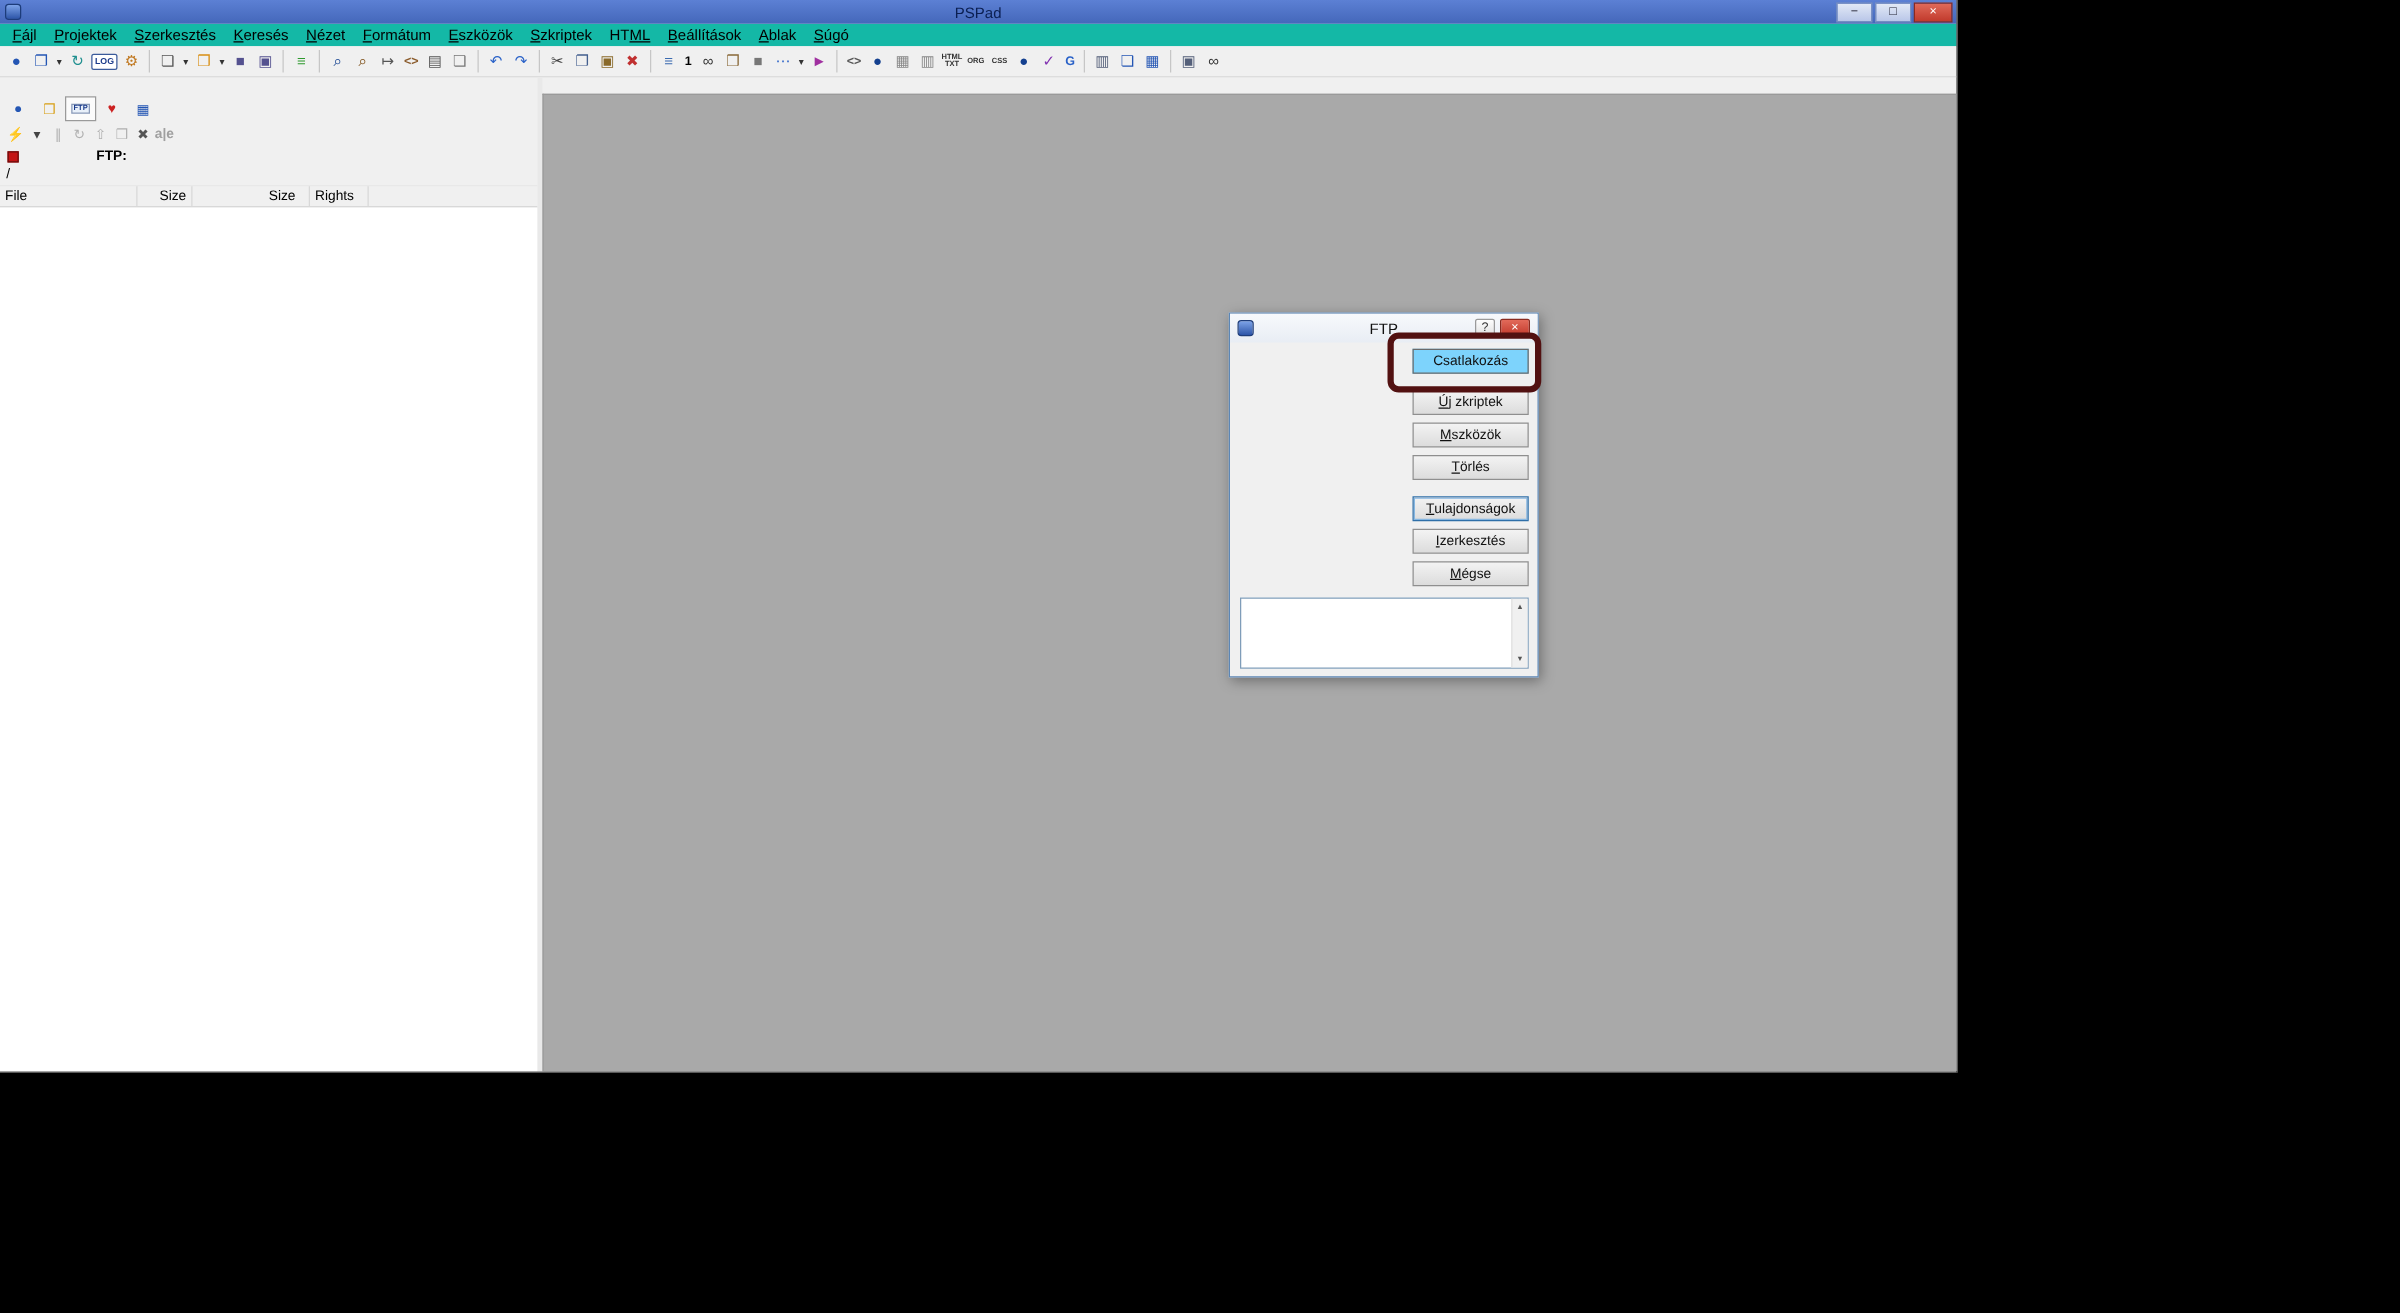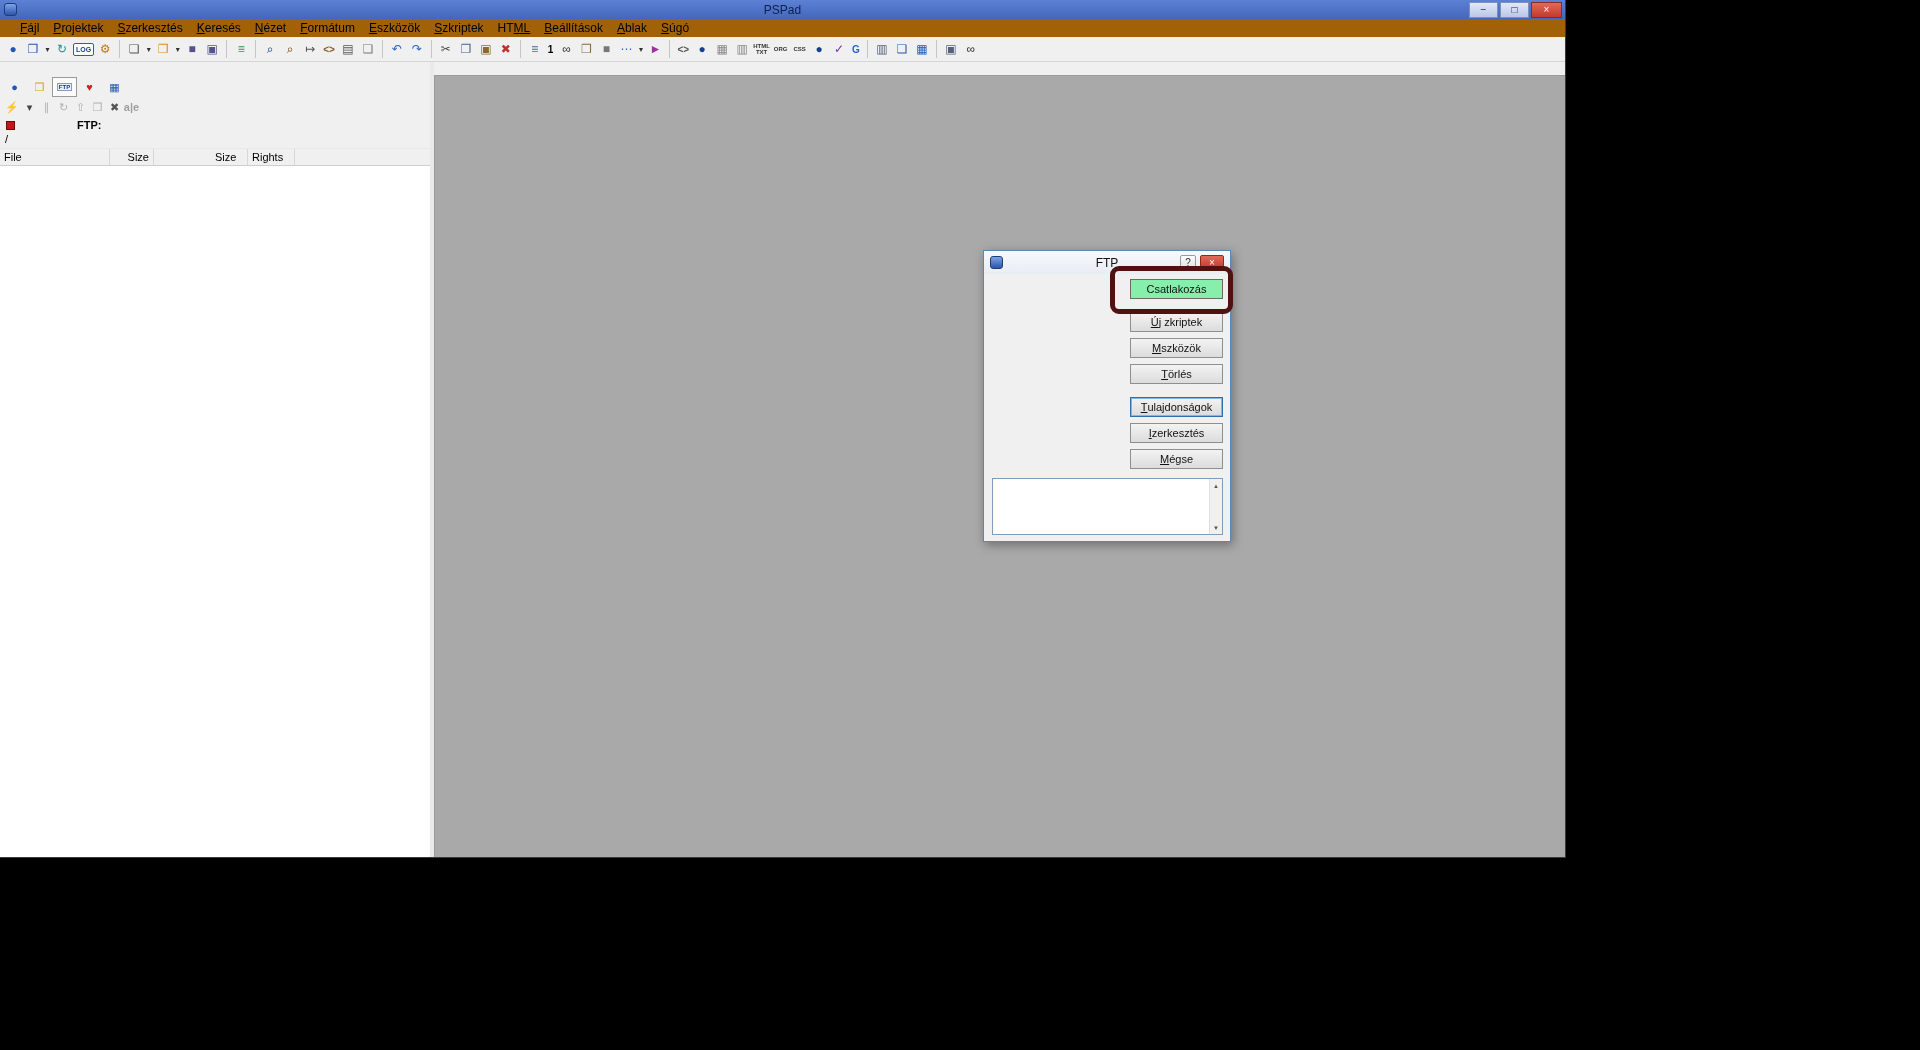--- a/index.html
+++ b/index.html
@@ -13,21 +13,21 @@
               display:flex; align-items:center; }
   .app-icon { width:13px; height:13px; margin-left:4px; border-radius:3px;
               background:linear-gradient(#7da3e8,#2d55a8); border:1px solid #1d3c7a; }
   .title-text { position:absolute; left:50%; transform:translateX(-50%); font-size:12px; color:#0b1f52; }
   .win-buttons { position:absolute; right:3px; top:0; height:100%; display:flex; align-items:center; gap:2px; }
   .win-btn { width:29px; height:16px; display:flex; align-items:center; justify-content:center;
              font-size:10px; border:1px solid #7a90c0; background:linear-gradient(#e2e9f6,#b9c6e8); color:#223; }
   .win-btn.close { width:31px; background:linear-gradient(#e06a5a,#c13a2c); border-color:#8a2a20; color:#fff; }
 
   
-  .menubar { height:18px; background:#a16207; display:flex; align-items:center; padding-left:13px; font-size:12px; }
+  .menubar { height:18px; background:#14b8a6; display:flex; align-items:center; padding-left:3px; font-size:12px; }
   .menu-item { padding:1px 7px; color:#000; white-space:nowrap; }
   .ul { text-decoration:underline; }
 
   
   .toolbar { height:25px; background:#f0f0f0; border-bottom:1px solid #d6d6d6; display:flex;
              align-items:center; padding-left:3px; }
   .tb-group { display:flex; align-items:center; }
   .tb-sep { width:1px; height:18px; background:#c6c6c6; margin:0 4px; }
   .tb-icon { width:20px; height:20px; display:flex; align-items:center; justify-content:center;
              font-size:12px; cursor:default; }
@@ -95,21 +95,21 @@
                      border-left:1px solid #e0e0e0; }
   .scroll-btn { height:13px; display:flex; align-items:center; justify-content:center; font-size:6px; color:#555; }
   .scroll-btn.down { position:absolute; bottom:0; left:0; right:0; }
   .scroll-thumb { position:absolute; top:46px; left:1px; width:10px; height:20px; background:#cdcdcd;
                   border:1px solid #b5b5b5; }
 
   .dlg-buttons { position:absolute; left:146px; top:28px; width:93px; }
   .dlg-btn { width:93px; height:20px; display:flex; align-items:center; justify-content:center;
              font-size:11px; color:#111; border:1px solid #8f8f8f;
              background:linear-gradient(#f3f3f3,#dcdcdc); }
-  .dlg-btn.pressed { background:#86efac; border-color:#6a6a6a; }
+  .dlg-btn.pressed { background:#7dd3fc; border-color:#6a6a6a; }
   .dlg-btn.default-btn { border:1px solid #2f6fa8; box-shadow:inset 0 0 0 1px #86b7e2; }
   .dlg-buttons div:nth-of-type(2) { margin-top:13px; }
   .dlg-buttons div:nth-of-type(3) { margin-top:6px; }
   .dlg-buttons div:nth-of-type(4) { margin-top:6px; }
   .dlg-buttons div:nth-of-type(5) { margin-top:13px; }
   .dlg-buttons div:nth-of-type(6) { margin-top:6px; }
   .dlg-buttons div:nth-of-type(7) { margin-top:6px; }
 
   .dlg-memo { position:absolute; left:8px; top:227px; width:231px; height:57px; background:#fff;
               border:1px solid #7f9db9; }

